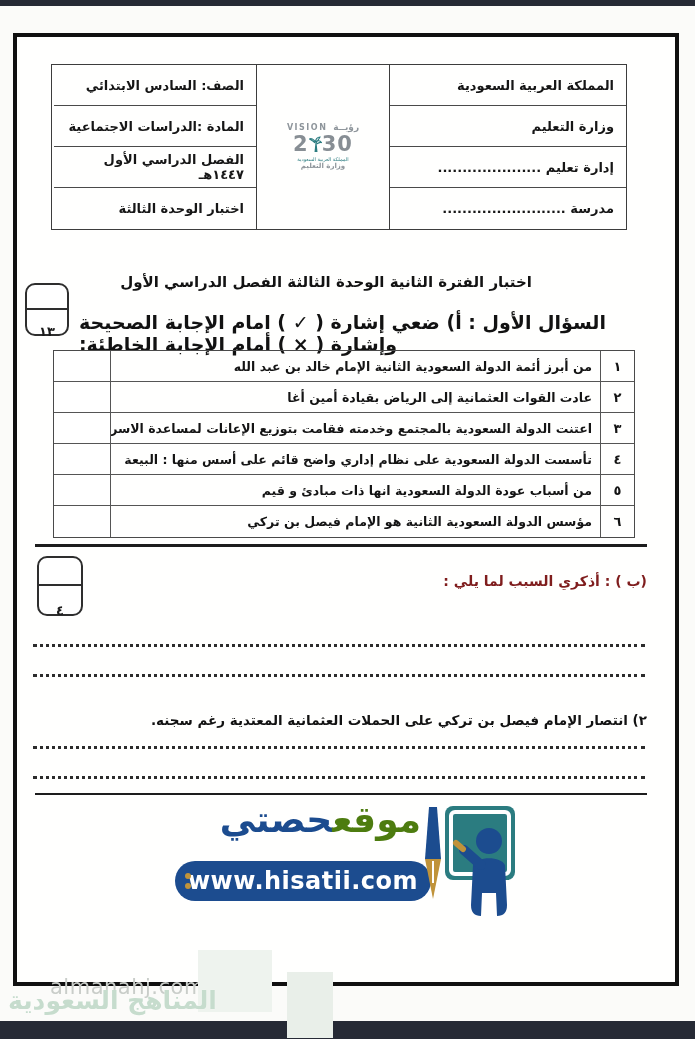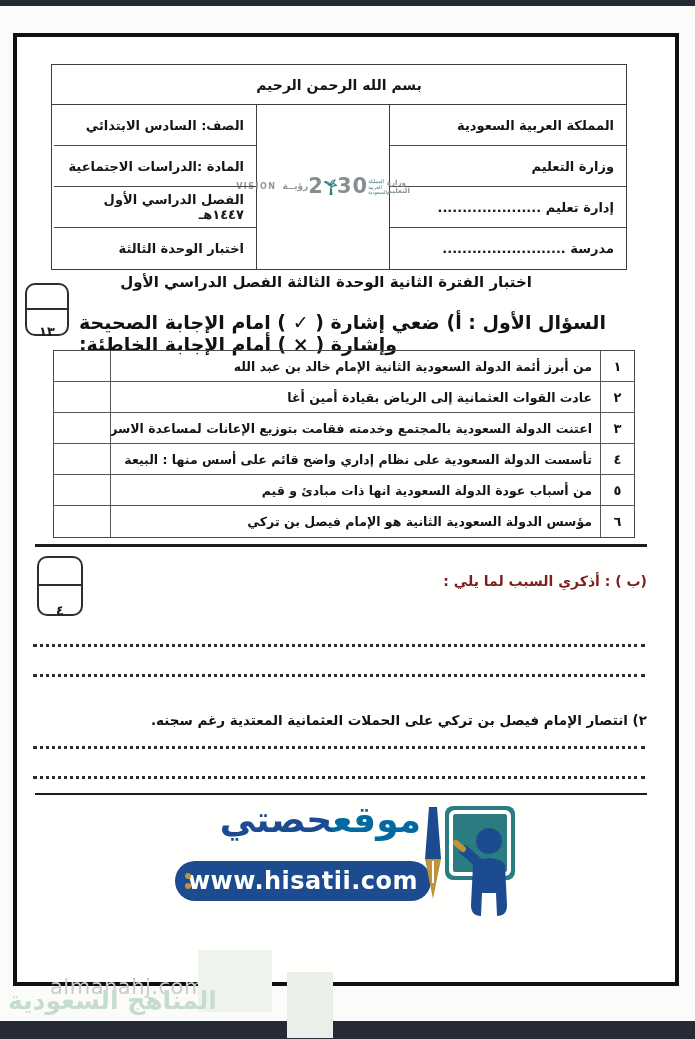--- a/index.html
+++ b/index.html
@@ -20,21 +20,21 @@
   .hdr-col { display:flex; flex-direction:column; }
   .hdr-col.right { width:236px; }
   .hdr-col.logo  { width:134px; border-right:1.5px solid #3d3d3d; border-left:1.5px solid #3d3d3d;
                    align-items:center; justify-content:center; }
   .hdr-col.left  { width:202px; }
   .hdr-cell { height:41px; display:flex; align-items:center; padding:0 12px; font-weight:700; font-size:13px; color:#161616; }
   .hdr-col.right .hdr-cell, .hdr-col.left .hdr-cell { border-bottom:1px solid #4a4a4a; }
   .hdr-col.right .hdr-cell:last-child, .hdr-col.left .hdr-cell:last-child { border-bottom:none; }
 
   
-  .vision { display:flex; align-items:center; direction:ltr; line-height:1.1; }
+  .vision { display:flex; flex-direction:column; align-items:center; direction:ltr; line-height:1.1; }
   .vision-top { display:flex; gap:6px; align-items:baseline; font-size:8px; letter-spacing:1.5px; color:#8e959b; font-weight:700; }
   .vision-top .ar { letter-spacing:0; font-size:9px; }
   .vision-num { display:flex; align-items:center; font-size:21px; font-weight:700; color:#878e94; letter-spacing:1px; }
   .vision-k { font-size:5px; color:#2b7c80; letter-spacing:.5px; margin-top:1px; }
   .vision-m { font-size:7px; color:#8e959b; margin-top:1px; font-weight:700; }
 
   
   .title { position:absolute; left:0; right:40px; top:236px; text-align:center; font-weight:700; font-size:15px; color:#131313; direction:rtl; }
 
   .scorebox { position:absolute; border:2px solid #2e2e2e; border-radius:10px; background:#fff; }
@@ -63,21 +63,21 @@
   .qb-item { position:absolute; right:28px; direction:rtl; font-weight:700; font-size:13.5px; color:#121212; }
   .qb-item-1 { top:568px; }
   .qb-item-2 { top:675px; }
 
   .answer-line { position:absolute; left:16px; width:612px; height:4px; border-bottom:3.5px dotted #2c2c2c; }
   .al-1 { top:606px; } .al-2 { top:636px; } .al-3 { top:708px; } .al-4 { top:738px; }
 
   
   .hisatii { position:absolute; left:158px; top:766px; width:346px; height:114px; }
   .brand { position:absolute; right:100px; top:-4px; direction:rtl; font-weight:700; font-size:36px; letter-spacing:-1px; }
-  .brand .gold { color:#0369a1; }
+  .brand .gold { color:#4d7c0f; }
   .brand .blue { color:#1c4c8f; }
   .pill { position:absolute; left:0; top:58px; width:256px; height:40px; background:#1c4c8f; border-radius:21px;
           display:flex; align-items:center; justify-content:center; color:#ffffff; font-size:24px; font-weight:700;
           letter-spacing:.5px; direction:ltr; }
   .pill-dots { position:absolute; left:10px; top:12px; display:flex; flex-direction:column; gap:4px; }
   .pill-dots i { width:6px; height:6px; border-radius:50%; background:#c0933a; display:block; }
   .hisatii-icon { position:absolute; right:0; top:0; width:104px; height:114px; }
 
   
   .wm-url { position:absolute; left:33px; top:938px; font-size:21px; color:#c9cdc9; letter-spacing:.5px; z-index:3; }
@@ -89,21 +89,20 @@
 </style>
 </head>
 <body>
 
 <div class="screen">
   <div class="top-bar"></div>
 
   <div class="page">
 
     <div class="hdr-table">
-      <div class="basmala">بسم الله الرحمن الرحيم</div>
       <div class="hdr-cols">
         <div class="hdr-col right">
           <div class="hdr-cell">المملكة العربية السعودية</div>
           <div class="hdr-cell">وزارة التعليم</div>
           <div class="hdr-cell">إدارة تعليم .....................</div>
           <div class="hdr-cell">مدرسة .........................</div>
         </div>
         <div class="hdr-col logo">
           <div class="vision">
             <div class="vision-top">

